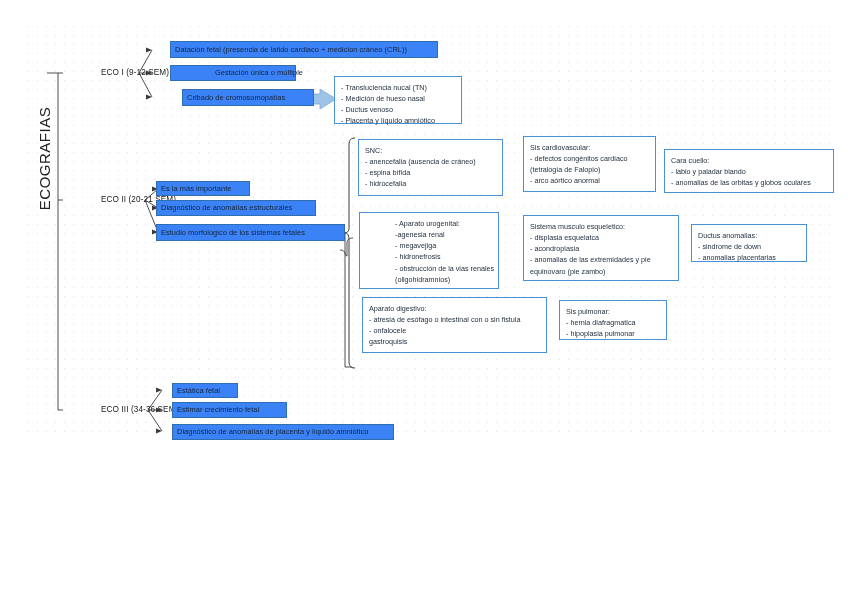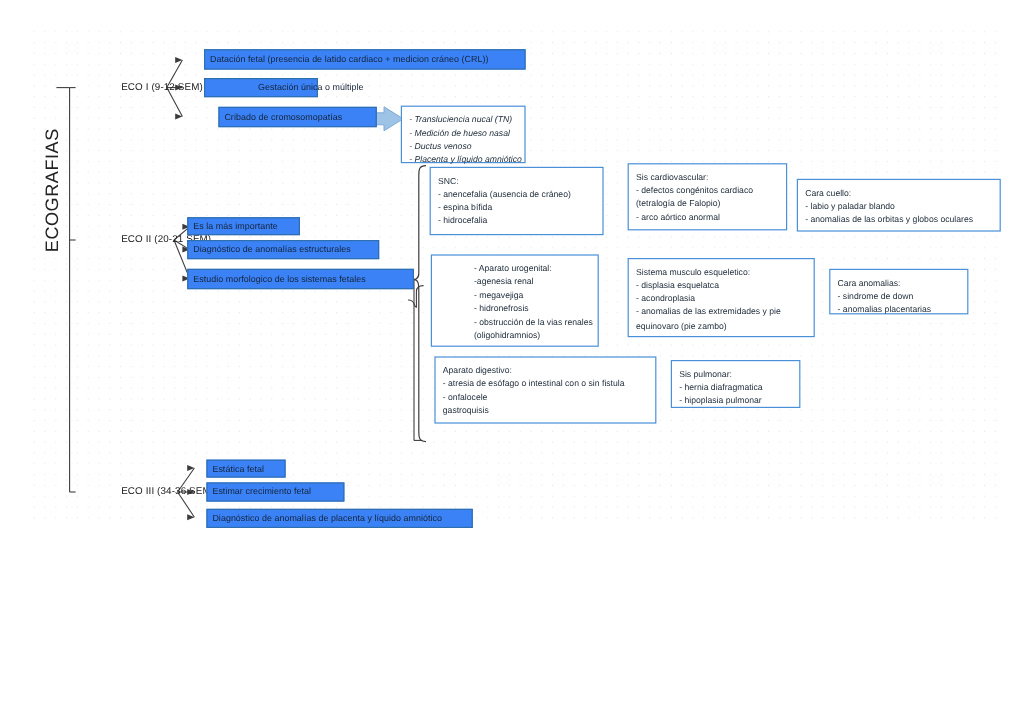--- a/index.html
+++ b/index.html
@@ -155,24 +155,24 @@
     <polygon points="0,6 22,6 22,1 38,11 22,21 22,16 0,16" fill="#9dc3e6" stroke="#7ba7d4" stroke-width="0.8"></polygon>
   </svg>
 
   <div class="vtitle">ECOGRAFIAS</div>
 
   <div class="eco-label" style="left:65px; top:68px;">ECO I (9-12 SEM)</div>
   <div class="eco-label" style="left:65px; top:195px;">ECO II (20-21 SEM)</div>
   <div class="eco-label" style="left:65px; top:405px;">ECO III (34-36 SEM)</div>
 
   <div class="fillbox" style="left:170px; top:41px; width:268px; height:17px;">Datación fetal  (presencia de latido cardiaco + medicion cráneo (CRL))</div>
-  <div class="fillbox" style="left:170px; top:65px; width:95px; height:16px;padding-left:44px;">Gestación única o múltiple</div>
+  <div class="fillbox" style="left:170px; top:65px; width:126px; height:16px;padding-left:44px;">Gestación única o múltiple</div>
   <div class="fillbox" style="left:182px; top:89px; width:132px; height:17px;">Cribado de cromosomopatías</div>
 
-  <div class="detailbox" style="left:334px; top:88px; width:104px; height:48px;font-style:italic;">
+  <div class="detailbox" style="left:334px; top:76px; width:128px; height:48px;">
     <span class="bt">- Transluciencia nucal (TN)</span>
     <span class="bt">- Medición de hueso nasal</span>
     <span class="bt">- Ductus venoso</span>
     <span class="bt">- Placenta y líquido amniótico</span>
   </div>
 
   <div class="fillbox" style="left:156px; top:181px; width:94px; height:15px;">Es la más importante</div>
   <div class="fillbox" style="left:156px; top:200px; width:160px; height:16px;">Diagnóstico de anomalías estructurales</div>
   <div class="fillbox" style="left:156px; top:224px; width:189px; height:17px;">Estudio morfologico de los sistemas fetales</div>
 
@@ -207,21 +207,21 @@
 
   <div class="detailbox" style="left:523px; top:215px; width:156px; height:66px;">
     <span class="bt">Sistema musculo esqueletico:</span>
     <span class="bt">- displasia esquelatca</span>
     <span class="bt">- acondroplasia</span>
     <span class="bt">- anomalias de las extremidades y pie</span>
     <span class="bt">equinovaro (pie zambo)</span>
   </div>
 
   <div class="detailbox" style="left:691px; top:224px; width:116px; height:38px;">
-    <span class="bt">Cara anomalias:</span>
+    <span class="bt">Ductus anomalias:</span>
     <span class="bt">- sindrome de down</span>
     <span class="bt">- anomalias placentarias</span>
   </div>
 
   <div class="detailbox" style="left:362px; top:297px; width:185px; height:56px;">
     <span class="bt">Aparato digestivo:</span>
     <span class="bt">- atresia de esófago o intestinal con o sin fistula</span>
     <span class="bt">- onfalocele</span>
     <span class="bt">  gastroquisis</span>
   </div>

